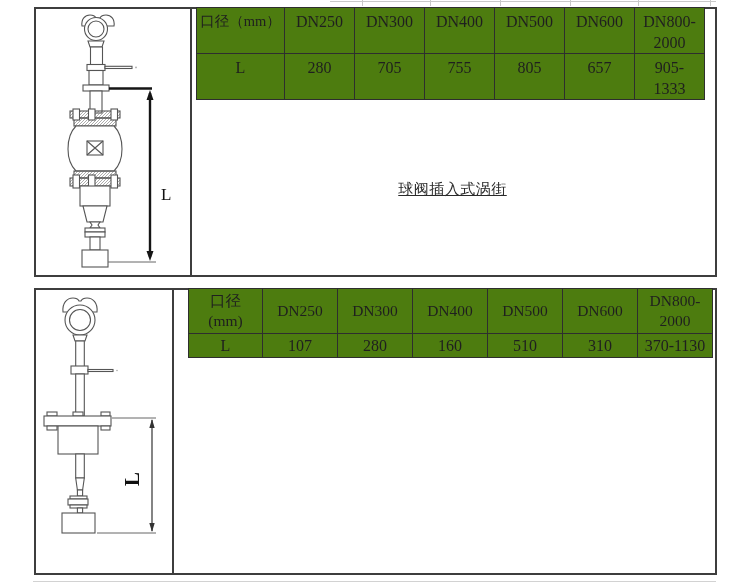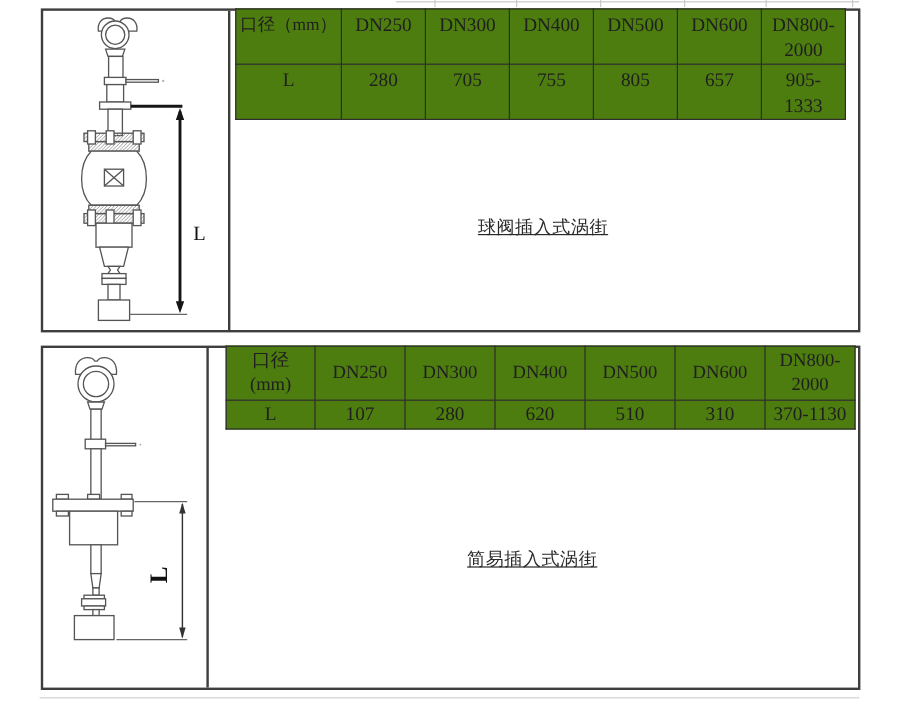--- a/index.html
+++ b/index.html
@@ -248,24 +248,23 @@
           <th>DN600</th>
           <th>DN800-
 2000</th>
         </tr>
       </thead>
     <tbody>
         <tr>
           <td>L</td>
           <td>107</td>
           <td>280</td>
-          <td>620</td>
+          <td>160</td>
           <td>510</td>
           <td>310</td>
           <td>370-1130</td>
         </tr>
       </tbody>
   </table>
 
-  <div class="caption">简易插入式涡街</div>
 </section>
 
 <div id="crop-bottom" class="crop-line"></div>
 
 </body></html>

